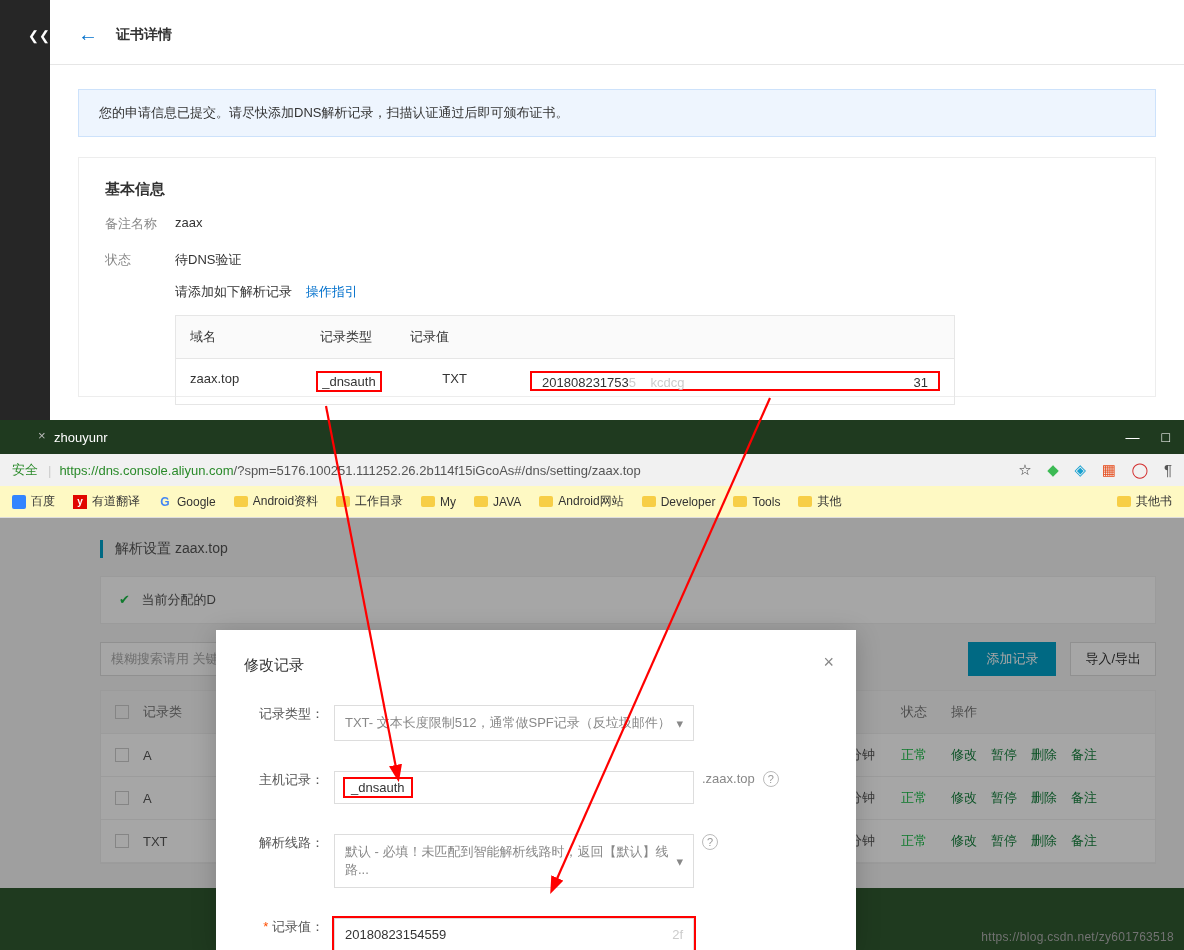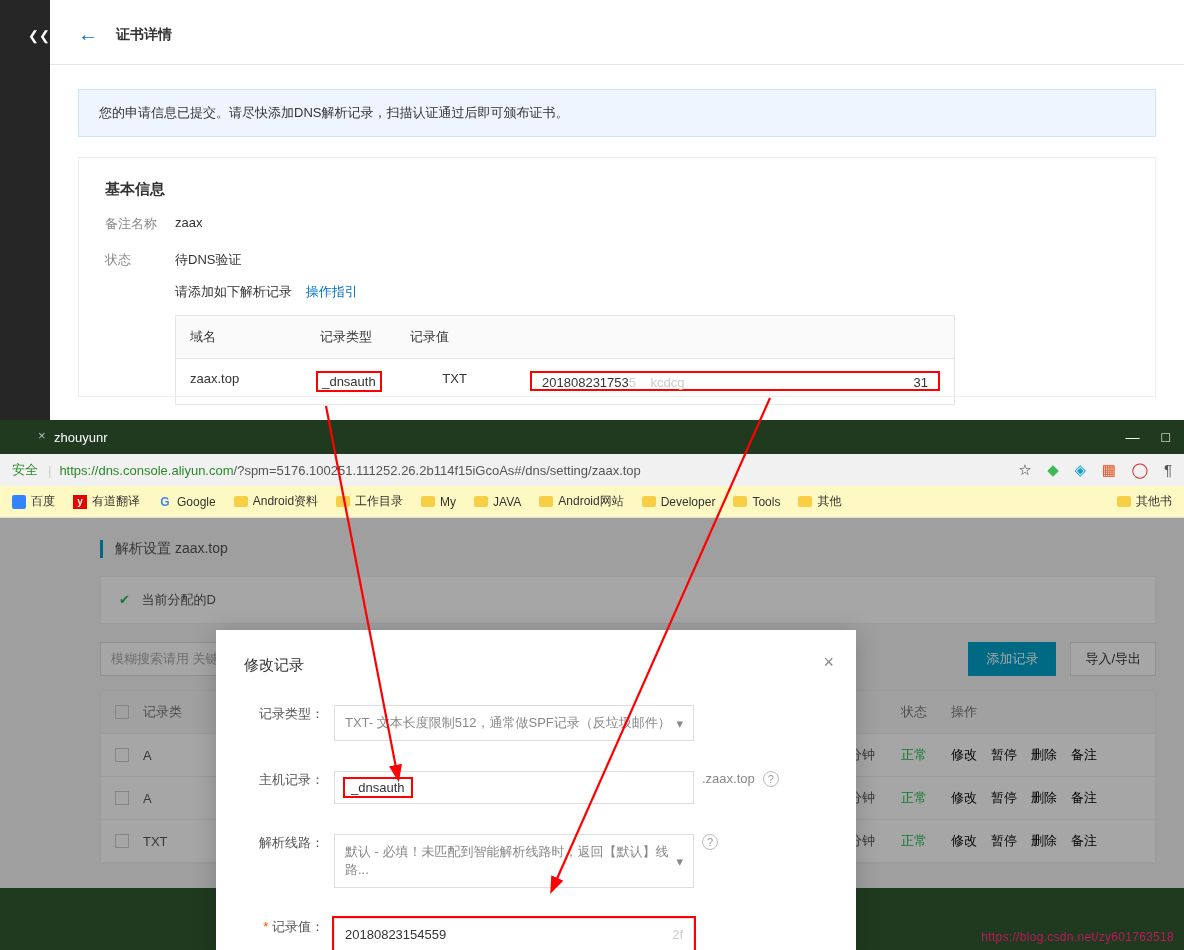--- a/index.html
+++ b/index.html
@@ -57,37 +57,37 @@
   .okrow .chk { color:#1abc47; margin-right:8px; }
   .toolbar-row { margin:0 28px 0 100px; display:flex; align-items:center; gap:14px; position:relative; }
   .faded-input{ background:#fff; border:1px solid #ddd; padding:7px 10px; width:150px; color:#aaa;}
   .btn-add{ margin-left:auto; background:#00a2ca; color:#fff; padding:8px 18px; }
   .btn-exp{ background:#fff; border:1px solid #ddd; padding:7px 14px;}
   .records { margin:14px 28px 0 100px; background:#fff; border:1px solid #eee; position:relative;}
   .records .row { display:flex; align-items:center; padding:12px 14px; border-bottom:1px solid #f0f0f0; color:#555;}
   .records .hrow{ background:#f7f7f7; color:#777;}
   .cbx{ width:14px;height:14px;border:1px solid #ccc;margin-right:14px;}
   .col-type{width:70px;} .col-mid{flex:1;} .col-ttl{width:70px;} .col-stat{width:50px;color:#1abc47;} .col-ops{width:190px; display:flex; gap:14px;}
-  .col-ops span{color:#000000;}
+  .col-ops span{color:#15803d;}
   
   .modal { position:absolute; left:216px; top:630px; width:640px; height:320px; background:#fff; box-shadow:0 4px 24px rgba(0,0,0,0.2); padding:26px 28px; z-index:50; }
   .modal h3 { font-size:15px; font-weight:500; }
   .modal .close { position:absolute; top:22px; right:22px; color:#888; font-size:18px; cursor:pointer;}
   .frow { display:flex; align-items:flex-start; margin-top:30px; }
   .frow .lab { width:90px; text-align:right; color:#555; padding-right:10px; }
   .frow .req::before{content:"* ";color:#ff4d00;}
   .sel { flex:1; border:1px solid #ddd; padding:8px 10px; color:#888; display:flex; justify-content:space-between; align-items:center; max-width:360px;}
   .inp { flex:1; border:1px solid #ddd; padding:8px 10px; max-width:360px;}
   .suffix{ color:#888; margin-left:8px;}
   .help{ width:16px;height:16px;border:1px solid #bbb;border-radius:50%;display:inline-flex;align-items:center;justify-content:center;color:#999;font-size:11px;margin-left:8px;}
   .redwrap{ outline:2px solid #ff0000; }
   
   svg.arrows{position:absolute;left:0;top:0;width:1184px;height:950px;pointer-events:none;z-index:60;}
   
-  .wm{position:absolute;right:10px;bottom:6px;color:#be185d;font-size:12px;z-index:70;letter-spacing:0.3px;}
+  .wm{position:absolute;right:10px;bottom:6px;color:#737373;font-size:12px;z-index:70;letter-spacing:0.3px;}
 </style>
 </head>
 <body>
 
 <div class="dark-left">
   <span class="chev">❮❮</span>
 </div>
 
 <div class="cert-panel">
   <div class="cert-head">

